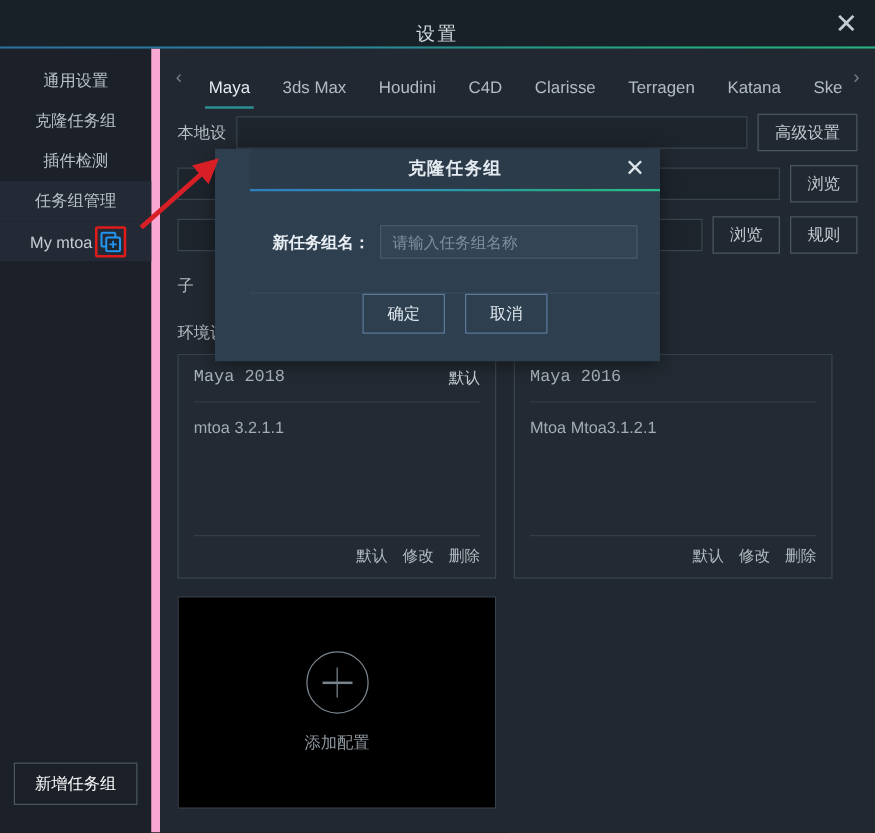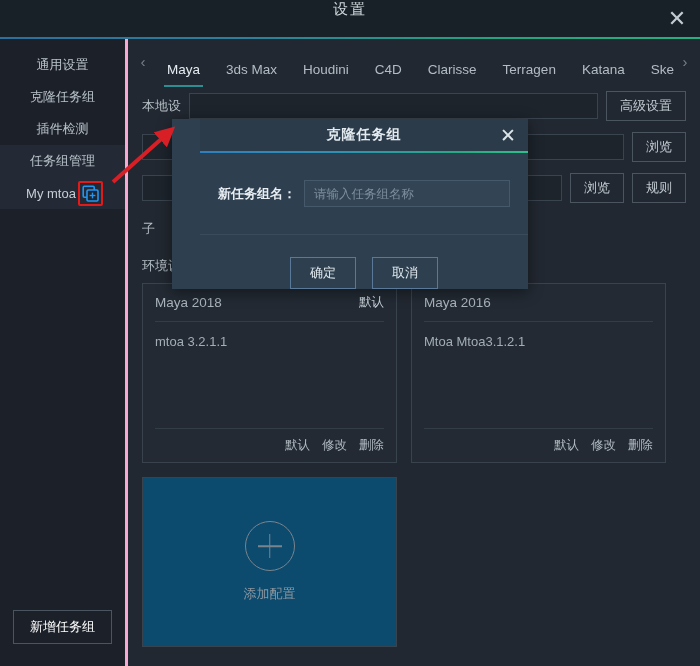--- a/index.html
+++ b/index.html
@@ -14,21 +14,21 @@
     width: 700px; height: 666px;
     background: #1b2029;
     display: flex; flex-direction: column;
   }
 
   
   .titlebar {
     position: relative;
     height: 37px; flex: 0 0 37px;
     background: #182127;
-    display: flex; align-items: flex-start; justify-content: center;
+    display: flex; align-items: flex-end; justify-content: center;
   }
   .titlebar .title {
     font-size: 15px; color: #cfd8dd; letter-spacing: 2px;
   }
   .titlebar .win-close {
     position: absolute; right: 10px; top: 50%;
     transform: translateY(-50%);
     width: 26px; height: 26px;
     display: flex; align-items: center; justify-content: center;
     color: #c3ccd2; font-size: 22px; line-height: 1;
@@ -39,21 +39,21 @@
     background: linear-gradient(to right, #2b6f9e 0%, #2d7f9b 35%, #23a37e 70%, #27b07f 100%);
   }
 
   
   .body { flex: 1 1 auto; display: flex; min-height: 0; position: relative; }
 
   
   .sidebar {
     width: 128px; flex: 0 0 128px;
     background: #1b2029;
-    border-right: 3px solid #f9a8d4;
+    border-right: 7px solid #f9a8d4;
     display: flex; flex-direction: column;
     padding-top: 10px;
     position: relative;
   }
   .side-item {
     height: 32px;
     display: flex; align-items: center; justify-content: center;
     font-size: 13px; color: #b9c2c9;
     cursor: pointer; position: relative;
   }
@@ -176,40 +176,40 @@
     border: 1px solid #39434e;
     background: #232a33;
     display: flex; flex-direction: column;
     padding: 0 12px;
   }
   .card-head {
     height: 38px; flex: 0 0 38px;
     display: flex; align-items: center; justify-content: space-between;
     border-bottom: 1px solid #333d47;
   }
-  .card-title { font-size: 13.5px; color: #a9b3bb; }
+  .card-title { font-size: 13.5px; color: #a9b3bb; font-family: Liberation Mono, monospace; }
   .card-badge { font-size: 12.5px; color: #c9d2d9; }
   .card-content {
     flex: 1 1 auto; padding-top: 12px;
     font-size: 13px; color: #a3adb6;
   }
   .card-foot {
     height: 34px; flex: 0 0 34px;
     border-top: 1px solid #333d47;
     display: flex; align-items: center; justify-content: flex-end;
     gap: 12px;
   }
   .card-action {
     font-size: 12.5px; color: #b0b9c1; cursor: pointer;
   }
 
   .card-add {
     width: 255px; height: 170px;
     border: 1px solid #39434e;
-    background: #0c4a6e;
+    background: #000000;
     display: flex; flex-direction: column;
     align-items: center; justify-content: center;
     gap: 14px; cursor: pointer;
   }
   .plus-circle {
     width: 50px; height: 50px; border-radius: 50%;
     border: 1.5px solid #7a848d;
     position: relative;
   }
   .plus-circle::before, .plus-circle::after {
@@ -265,21 +265,21 @@
     border: 1px solid #45596b;
     color: #d8e2ea;
     font-size: 12.5px;
     padding: 0 9px;
     outline: none;
     font-family: inherit;
   }
   .modal-input::placeholder { color: #7d8f9e; }
   .modal-foot {
     height: 54px; flex: 0 0 54px;
-    display: flex; align-items: flex-end; justify-content: center;
+    display: flex; align-items: flex-start; justify-content: center;
     gap: 16px;
   }
   .modal-btn {
     border: 1px solid #5a7897;
     background: transparent;
     color: #e2eaf0;
     font-size: 13px;
     padding: 6px 19px;
     cursor: pointer;
     font-family: inherit;

